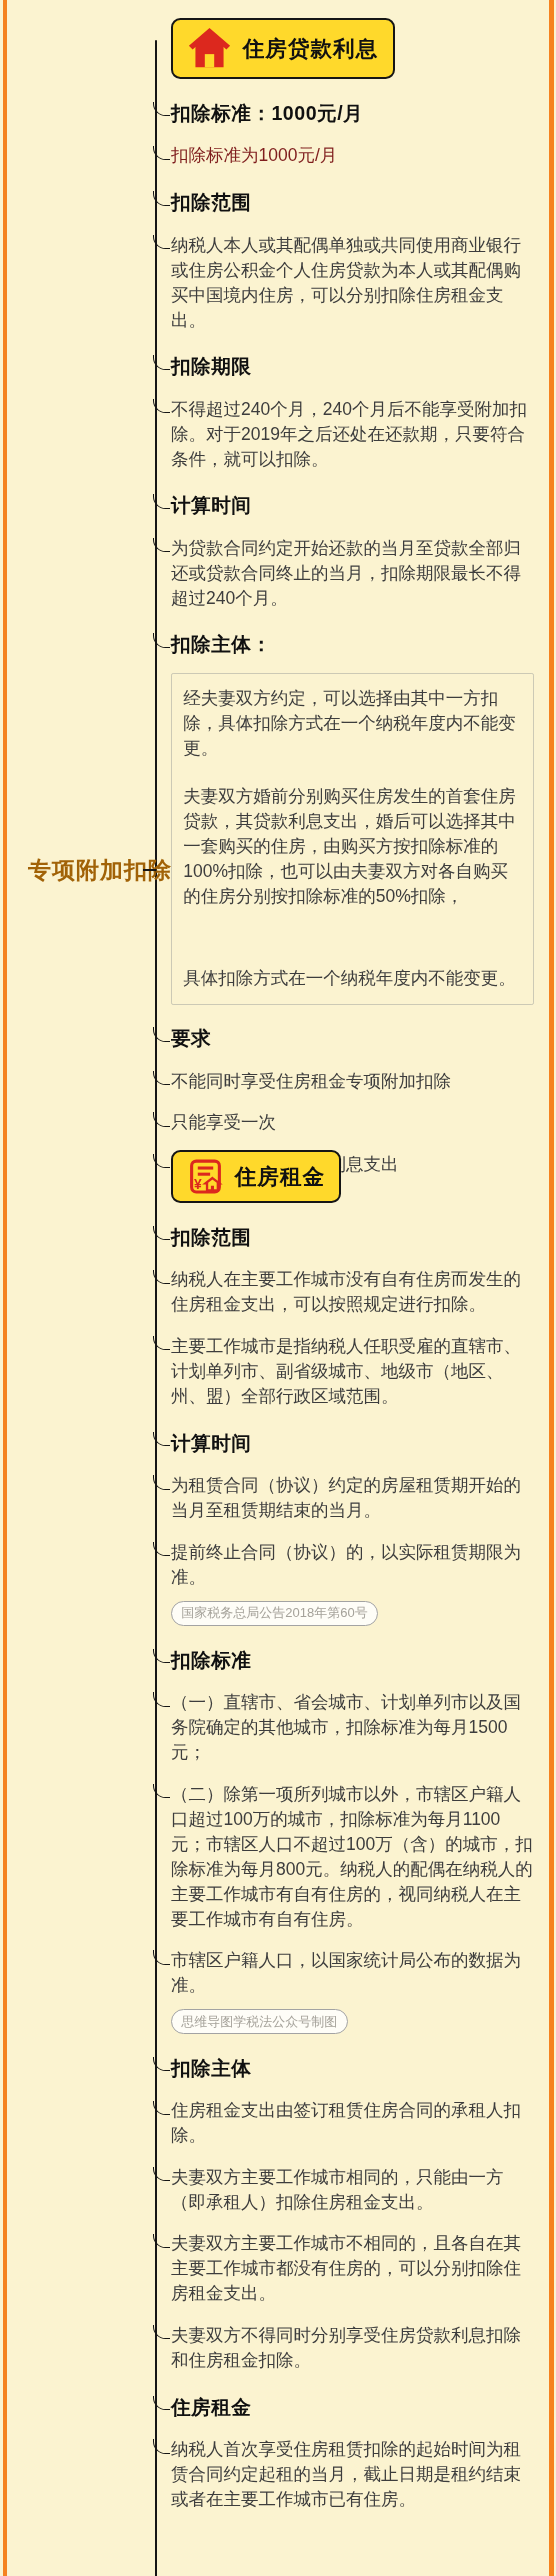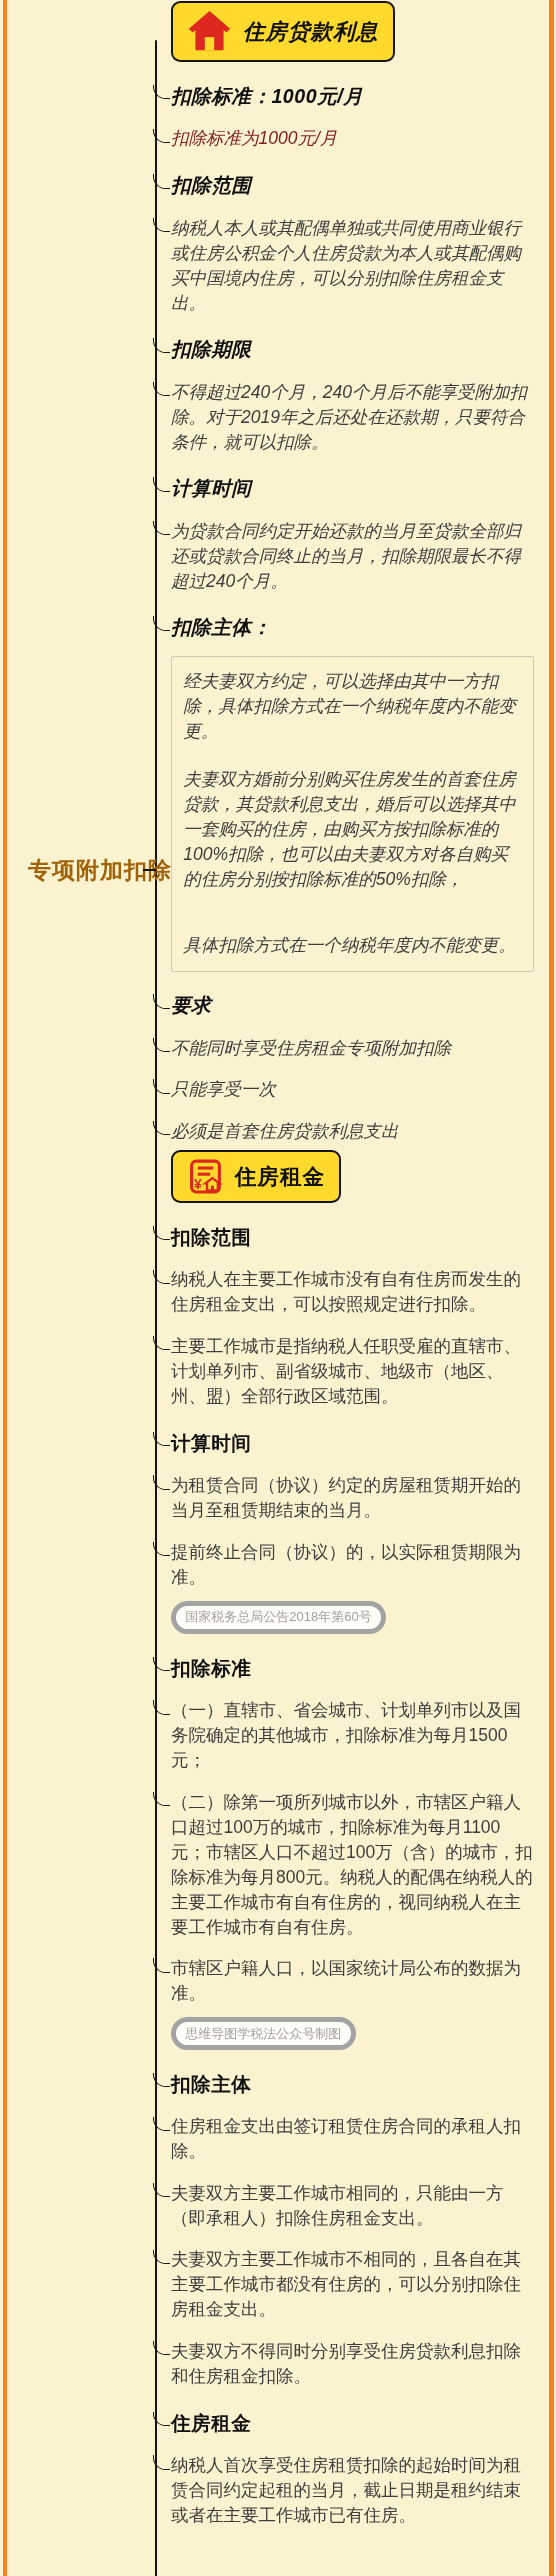--- a/index.html
+++ b/index.html
@@ -15,21 +15,21 @@
 
   
   .trunk{position:absolute;left:155px;top:40px;width:1.5px;height:3872px;background:#151515;border-radius:1px;}
 
   
   .root-label{position:absolute;left:28px;top:855px;font-size:23px;font-weight:800;color:#a16207;letter-spacing:1px;}
   .root-connector{position:absolute;left:143px;top:869px;width:13.4px;height:1.5px;background:#151515;}
 
   .content{position:absolute;left:171px;top:0;width:363px;}
   .section{position:absolute;left:0;width:363px;}
-  .sec1{top:1px;font-style:italic;}
+  .sec1{top:18px;}
   .sec2{top:1150px;}
 
   .block{position:relative;margin-top:17.5px;}
   .block.hooked::before{
     content:"";position:absolute;left:-18px;top:2.1px;width:15.5px;height:13.4px;
     border-left:1.5px solid #151515;border-bottom:1.5px solid #151515;
     border-bottom-left-radius:12.4px;
   }
   .badge.hooked::before{top:13.4px;}
 
@@ -40,30 +40,30 @@
   }
   .badge-label{font-size:21.6px;font-weight:800;color:#111;letter-spacing:1px;}
   .badge-icon{display:inline-flex;}
 
   .heading{font-size:19.6px;font-weight:800;color:#101010;letter-spacing:0.5px;margin-top:20.6px;}
   .para{font-size:17.5px;line-height:25px;color:#3d3d3d;margin-top:16.5px;}
   .para.light{color:#7f1d1d;}
 
   .pill{
     display:inline-block;font-size:13px;color:#A5A29A;background:#FEFDF7;
-    border:5px solid #a3a3a3;border-radius:515px;padding:2.6px 9.3px;margin-top:13.4px;
+    border:1px solid #a3a3a3;border-radius:515px;padding:2.6px 9.3px;margin-top:13.4px;
   }
 
   .detail-box{
     border:1px solid #CCC9B5;background:transparent;border-radius:2.1px;
     padding:12.4px 11.3px;margin-top:14.4px;
   }
   .detail-box .para{margin-top:0;}
   .detail-box .para + .para{margin-top:23px;}
-  .detail-box .para.gapbig{margin-top:41px;}
+  .detail-box .para.gapbig{margin-top:57px;}
 </style>
 </head>
 <body>
 
 <div class="edge left"></div>
 <div class="edge right"></div>
 <div class="trunk"></div>
 
 <div class="root-label">专项附加扣除</div>
 <div class="root-connector"></div>

